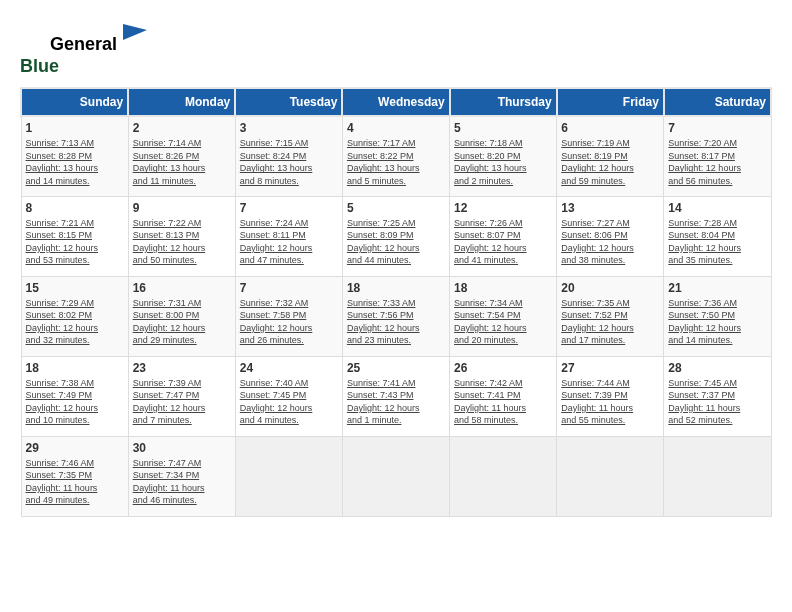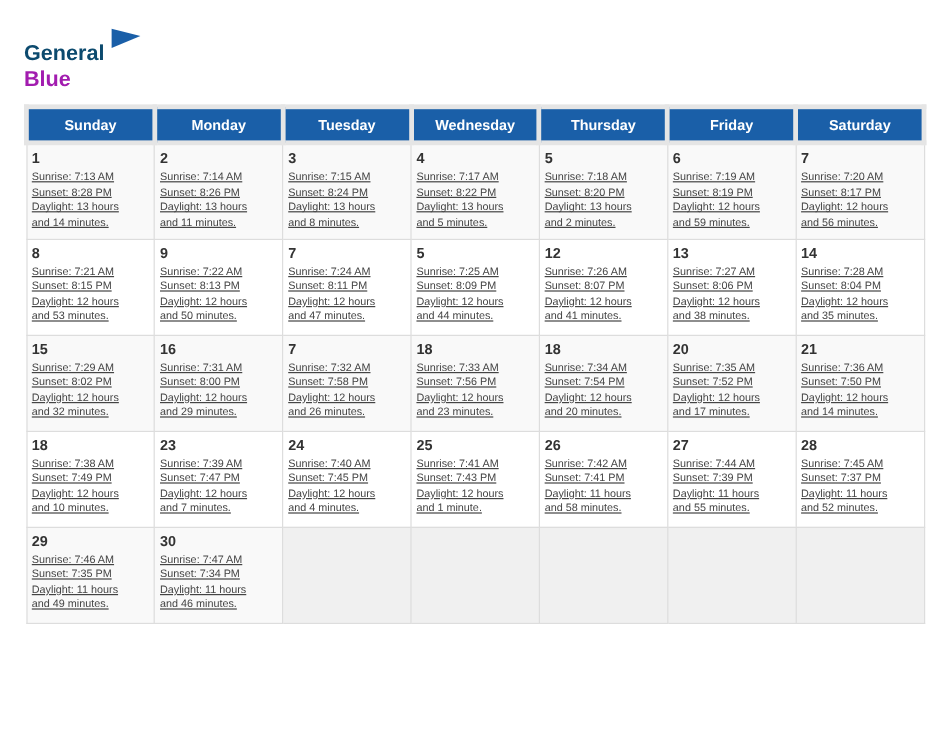--- a/index.html
+++ b/index.html
@@ -18,22 +18,22 @@
     }
     .logo {
       display: flex;
       align-items: center;
     }
     .logo-text {
       font-size: 18px;
       font-weight: bold;
       line-height: 1.2;
     }
-    .logo-general { color: #0c4a6e; }
-    .logo-blue { color: #a21caf; }
+    .logo-general { color: #000000; margin-left: 30px; }
+    .logo-blue { color: #14532d; }
     .logo-icon {
       width: 30px;
       height: 30px;
       margin-left: 2px;
     }
     .title-block {
       text-align: right;
     }
     .month-title {
       font-size: 36px;
@@ -49,24 +49,24 @@
       width: 100%;
       border-collapse: collapse;
       font-size: 10px;
     }
     thead tr {
       background-color: #1a5fa8;
       color: white;
     }
     thead th {
       padding: 6px 4px;
-      text-align: center;
+      text-align: right;
       font-size: 12px;
       font-weight: bold;
-      border: 4px solid #e5e5e5;
+      border: 2px solid #e5e5e5;
     }
     tbody tr {
       border-bottom: 1px solid #ccc;
     }
     tbody td {
       padding: 4px;
       vertical-align: top;
       border: 1px solid #ddd;
       min-width: 100px;
       height: 80px;

